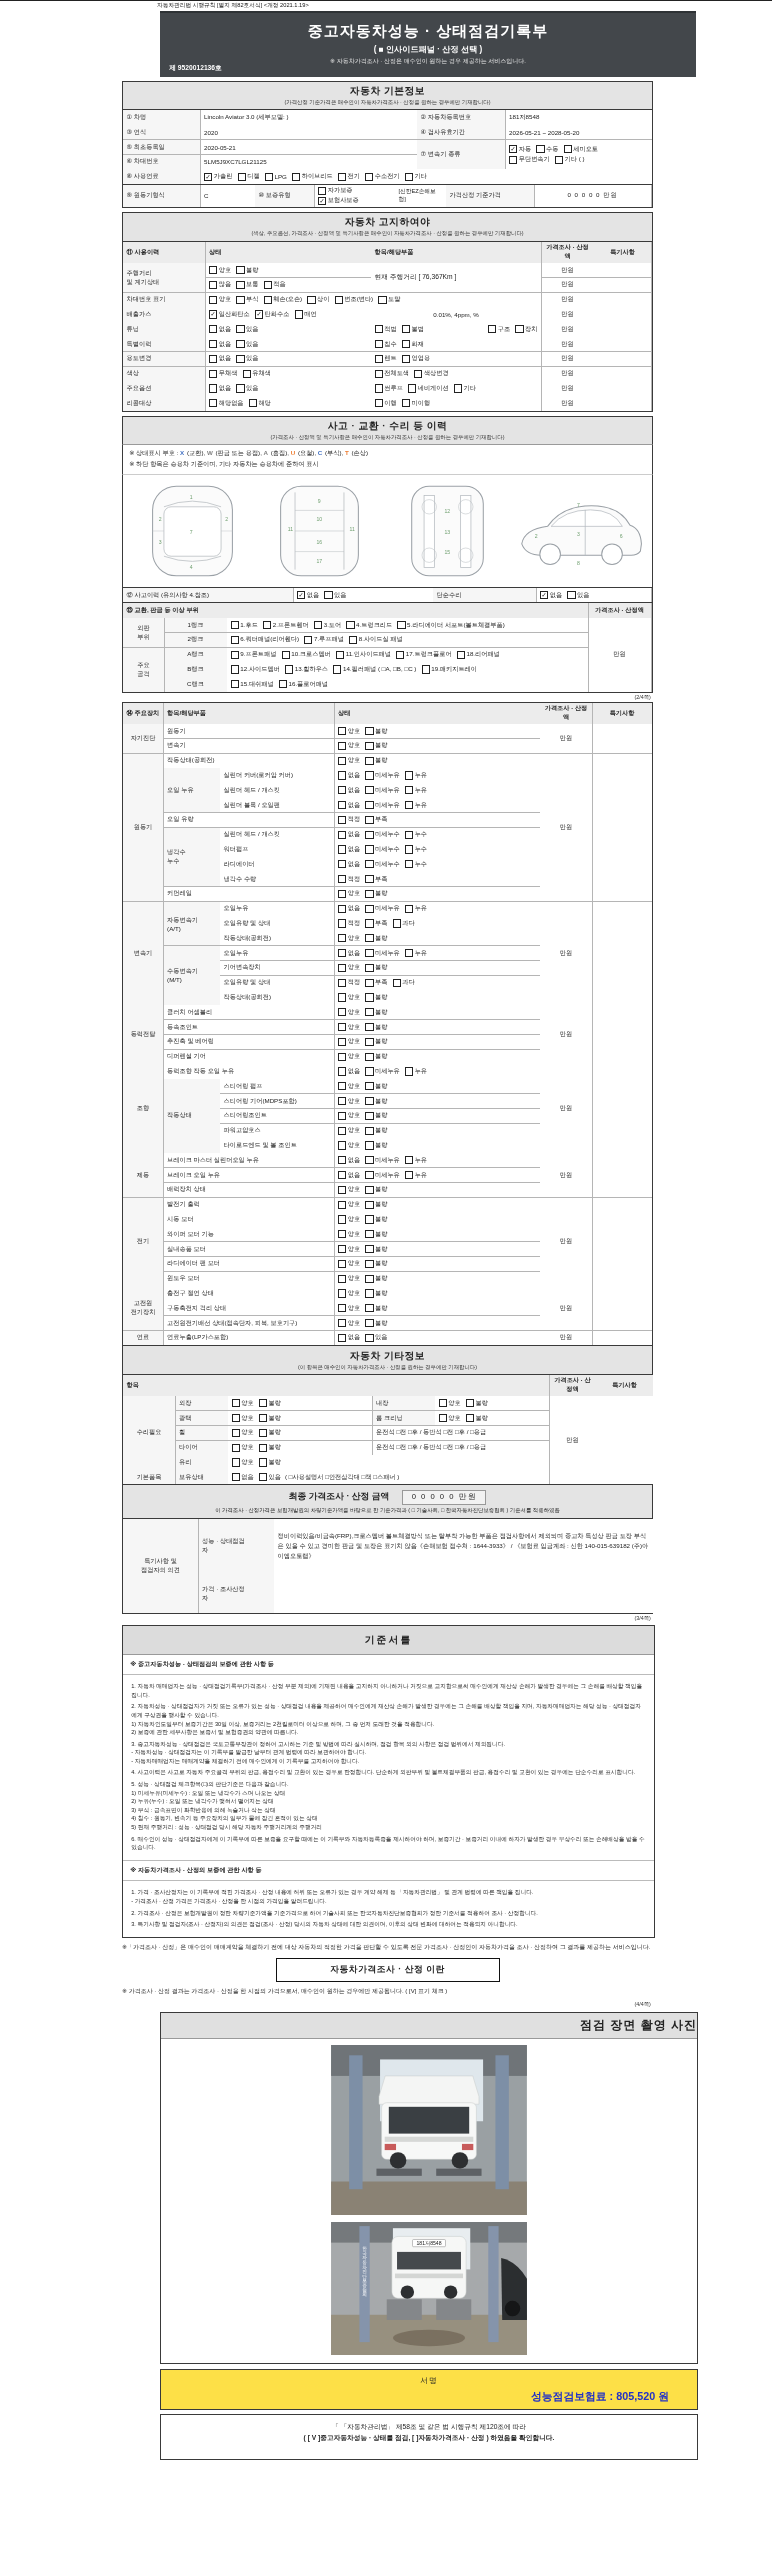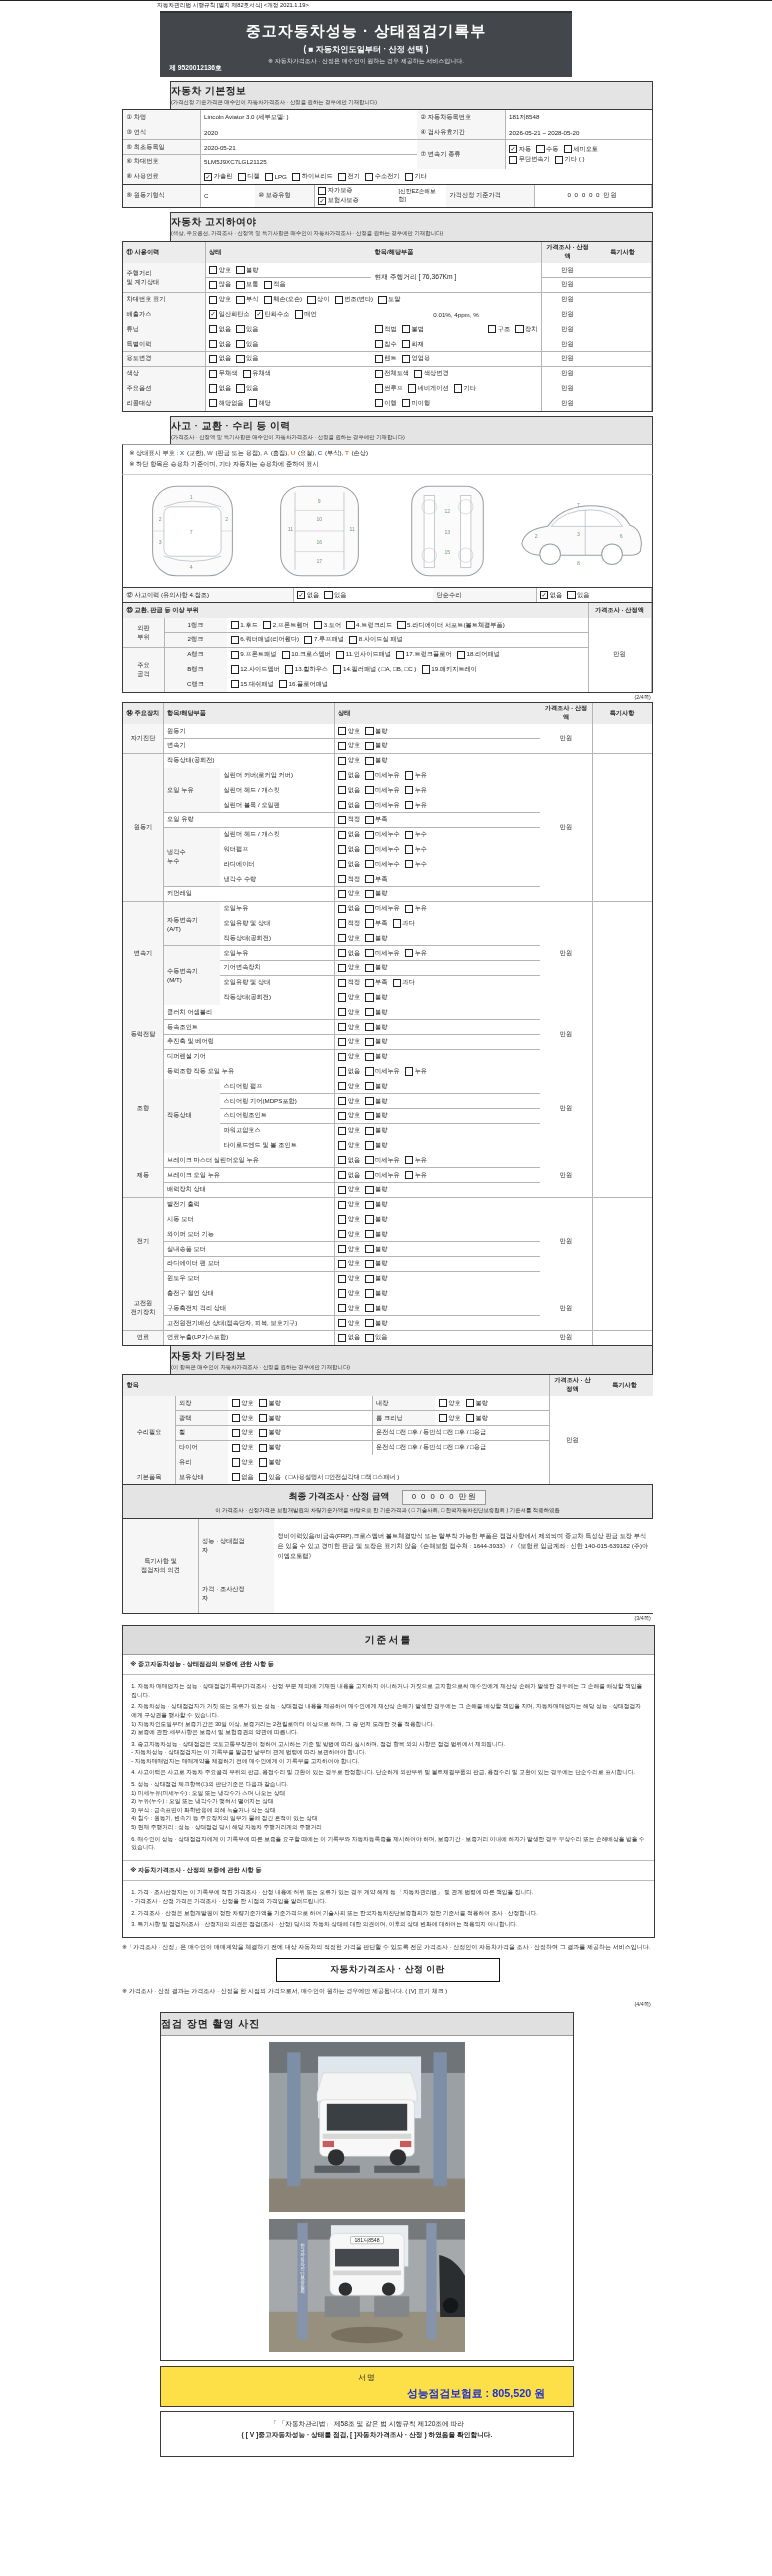--- a/index.html
+++ b/index.html
@@ -1,29 +1,29 @@
 <!DOCTYPE html>
 <html style="font-size:8.2px"><head>
 <meta charset="utf-8">
 <style>
   html,body{margin:0;padding:0;background:#fff;}
   .page{position:relative;width:773px;height:2576px;background:#fff;overflow:hidden;
         font-family:"Liberation Sans","DejaVu Sans",sans-serif;color:#222;font-size:6.2px;}
   .topline{border-top:1px solid #222;width:100%;}
   .meta{padding:0.5px 0 1px 157px;font-size:5.7px;color:#111;}
   .col{margin-left:122px;width:531px;}
-  .inset{margin-left:160px;width:412px;}
+  .inset{margin-left:160px;width:536px;}
   
   .darkbox{background:#43474b;color:#fff;height:64px;position:relative;text-align:center;border-top:2.1px solid #2e3235;}
   .darkbox .t1{font-size:15px;font-weight:bold;letter-spacing:1px;padding-top:9.3px;}
   .darkbox .t2{font-size:8.2px;font-weight:bold;margin-top:3.1px;}
   .darkbox .t3{font-size:6px;color:#e8e8e8;margin-top:2.1px;}
   .docno{position:absolute;left:9.3px;bottom:3.1px;font-size:6.7px;font-weight:bold;}
   
-  .band{background:#e4e4e4;border-bottom:0.5px solid #b5b5b5;text-align:left;padding:3.6px 0 3.1px;margin-left:48px;}
+  .band{background:#e4e4e4;border-bottom:0.5px solid #b5b5b5;text-align:center;padding:3.6px 0 3.1px;}
   .band .bt{font-size:9.8px;font-weight:bold;letter-spacing:0.5px;}
   .band .bn{font-size:5.4px;color:#333;margin-top:1px;}
   
   .grid{display:grid;background:#b5b5b5;border:1px solid #3a3a3a;gap:0.5px;}
   .grid>div{background:#fff;padding:1.5px 3.6px;display:flex;align-items:center;font-size:6.2px;min-height:11.3px;}
   .lab{background:#f6f6f6 !important;}
   .hd{background:#ececec !important;font-weight:bold;}
   .ctr{justify-content:center;text-align:center;}
   .pre{white-space:pre-line;}
   .small{font-size:5.7px;}
@@ -42,38 +42,38 @@
   .notice-title{background:#dcdcdc;text-align:center;font-size:9.8px;font-weight:bold;padding:7.2px 0;border-bottom:0.5px solid #9a9a9a;letter-spacing:2.1px;}
   .notice-h{padding:5.2px 7.2px;border-bottom:0.5px solid #bbb;font-size:6.2px;font-weight:bold;}
   .notice-items{padding:4.1px 9.3px 5.2px 8.2px;font-size:5.7px;line-height:1.5;}
   .notice-items .it{margin:3.1px 0;white-space:pre-line;}
   
   .pinfo{margin-top:5.2px;}
   .pinfo .ptxt{font-size:6px;line-height:1.55;margin:3.1px 0;white-space:pre-line;}
   .pinfo-box{border:1.5px solid #111;width:222px;margin:5.2px auto;text-align:center;font-size:8.8px;font-weight:bold;padding:5.2px 0;letter-spacing:0.5px;}
   
   .photo-sec{border:1px solid #3a3a3a;}
-  .photo-head{background:#e0e0e0;text-align:left;font-weight:bold;font-size:10px;padding:4.1px 0;border-bottom:0.5px solid #9a9a9a;letter-spacing:1px;}
+  .photo-head{background:#e0e0e0;text-align:right;font-weight:bold;font-size:12px;padding:4.1px 0;border-bottom:0.5px solid #9a9a9a;letter-spacing:1px;}
   .photo-wrap{background:#fff;padding:6.2px 0 7.2px;display:flex;flex-direction:column;align-items:center;gap:7.2px;}
   
   .signbox{border:1px solid #3a3a3a;background:#fde047;position:relative;height:39px;margin-top:5.2px;}
   .signbox .slabel{text-align:center;font-size:7.7px;padding-top:6.2px;letter-spacing:1px;}
   .signbox .premium{position:absolute;right:28px;bottom:5.2px;color:#2231c7;font-size:10.8px;font-weight:bold;}
   .footerbox{border:1px solid #3a3a3a;margin-top:4.1px;text-align:center;padding:6.2px 0 15.5px;font-size:6.7px;line-height:1.7;} .gap8{height:4.1px;}
 </style>
 </head>
 <body>
 
 <div class="page">
   <div class="topline"></div>
   <div class="meta">자동차관리법 시행규칙 [별지 제82호서식] &lt;개정 2021.1.19&gt;</div>
 
   <div class="inset darkbox">
     <div class="t1">중고자동차성능 · 상태점검기록부</div>
-    <div class="t2">( ■ 자동차인도일부터 · 산정 선택 )</div>
+    <div class="t2">( ■ 인사이드패널 · 산정 선택 )</div>
     <div class="t3">※ 자동차가격조사 · 산정은 매수인이 원하는 경우 제공하는 서비스입니다.</div>
     <div class="docno">제 9520012136호</div>
   </div>
 
   <div class="gap8"></div>
 
   <div class="col">
     <div class="band" style="border:1px solid #3a3a3a;border-bottom:none;">
       <div class="bt">자동차 기본정보</div>
       <div class="bn">(가격산정 기준가격은 매수인이 자동차가격조사 · 산정을 원하는 경우에만 기재합니다)</div>

